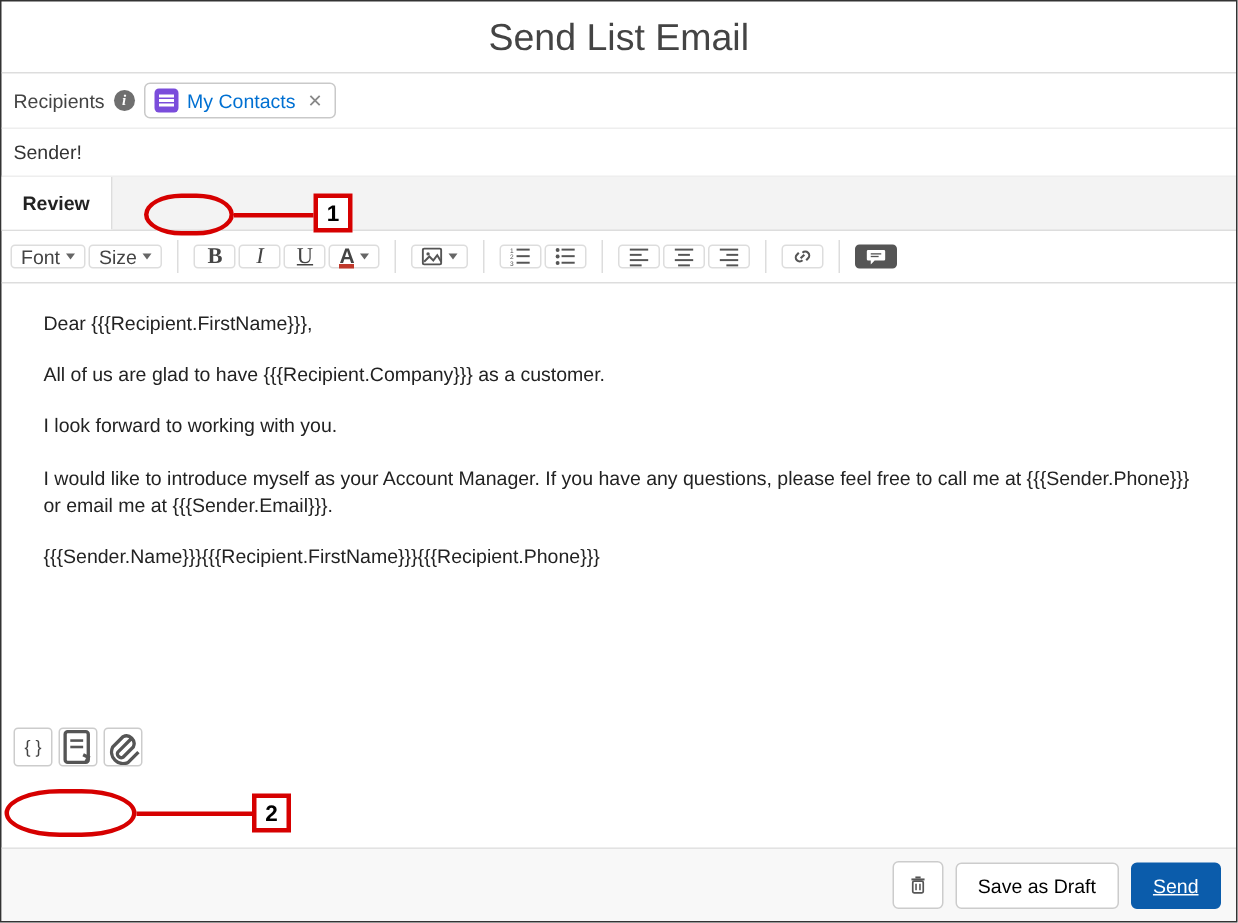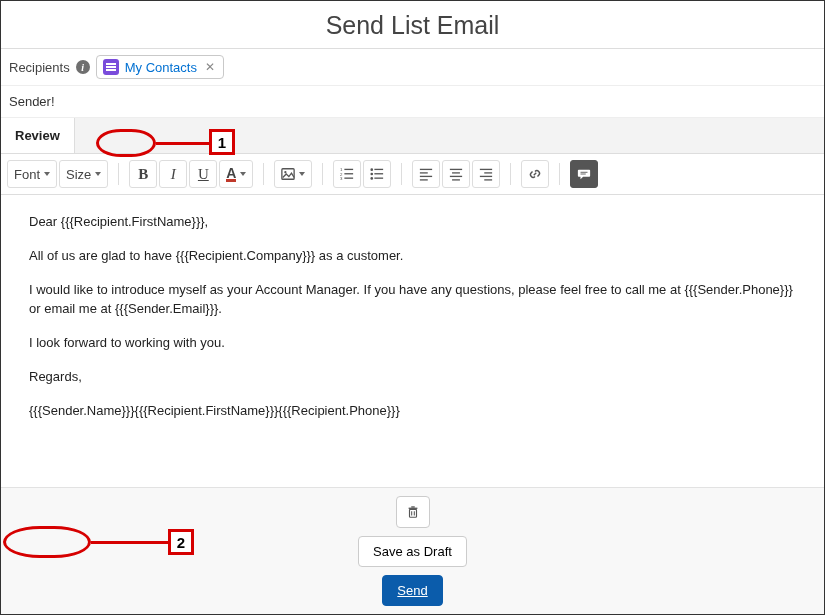--- a/index.html
+++ b/index.html
@@ -117,21 +117,21 @@
     width: 1px;
     height: 22px;
     background: #ddd;
     margin: 0 4px;
   }
   .tb-btn {
     border: 1px solid #ddd;
     background: #fff;
     border-radius: 3px;
     min-width: 28px;
-    height: 28px;
+    height: 16px;
     display: inline-flex;
     align-items: center;
     justify-content: center;
     cursor: pointer;
     color: #444;
     font-size: 13px;
     padding: 0 6px;
   }
   .tb-btn.dropdown::after {
     content: "";
@@ -186,21 +186,20 @@
     align-items: center;
     justify-content: flex-end;
     gap: 8px;
     padding: 8px 10px;
     background: #f8f8f8;
     border-top: 1px solid #e2e2e2;
     position: absolute;
     bottom: 0;
     left: 0;
     right: 0;
-    flex-direction: column;
   }
   .icon-btn {
     border: 1px solid #ccc;
     background: #fff;
     border-radius: 4px;
     width: 34px;
     height: 32px;
     display: inline-flex;
     align-items: center;
     justify-content: center;
@@ -372,23 +371,22 @@
           <rect x="4" y="5.5" width="8" height="1" fill="#555"></rect>
           <rect x="4" y="7.5" width="6" height="1" fill="#555"></rect>
         </svg>
     </button>
   </div>
 </div>
 
 <div class="editor-body">
   <p>Dear {{{Recipient.FirstName}}},</p>
   <p>All of us are glad to have {{{Recipient.Company}}} as a customer.</p>
+  <p>I look forward to working with you.</p>
   <p>I would like to introduce myself as your Account Manager.  If you have any questions, please feel free to call me at {{{Sender.Phone}}} or email me at {{{Sender.Email}}}.</p>
-  <p>I look forward to working with you.</p>
-  <p>Regards,</p>
   <p>{{{Sender.Name}}}{{{Recipient.FirstName}}}{{{Recipient.Phone}}}</p>
 </div>
 
 <div class="bottom-toolbar">
   <button class="bt-btn">{ }</button>
   <button class="bt-btn">
     <svg viewBox="0 0 14 14">
         <rect x="2" y="1" width="9" height="12" rx="1" fill="none" stroke="#555" stroke-width="1.3"></rect>
         <rect x="4" y="4" width="5" height="1" fill="#555"></rect>
         <rect x="4" y="6.5" width="5" height="1" fill="#555"></rect>

